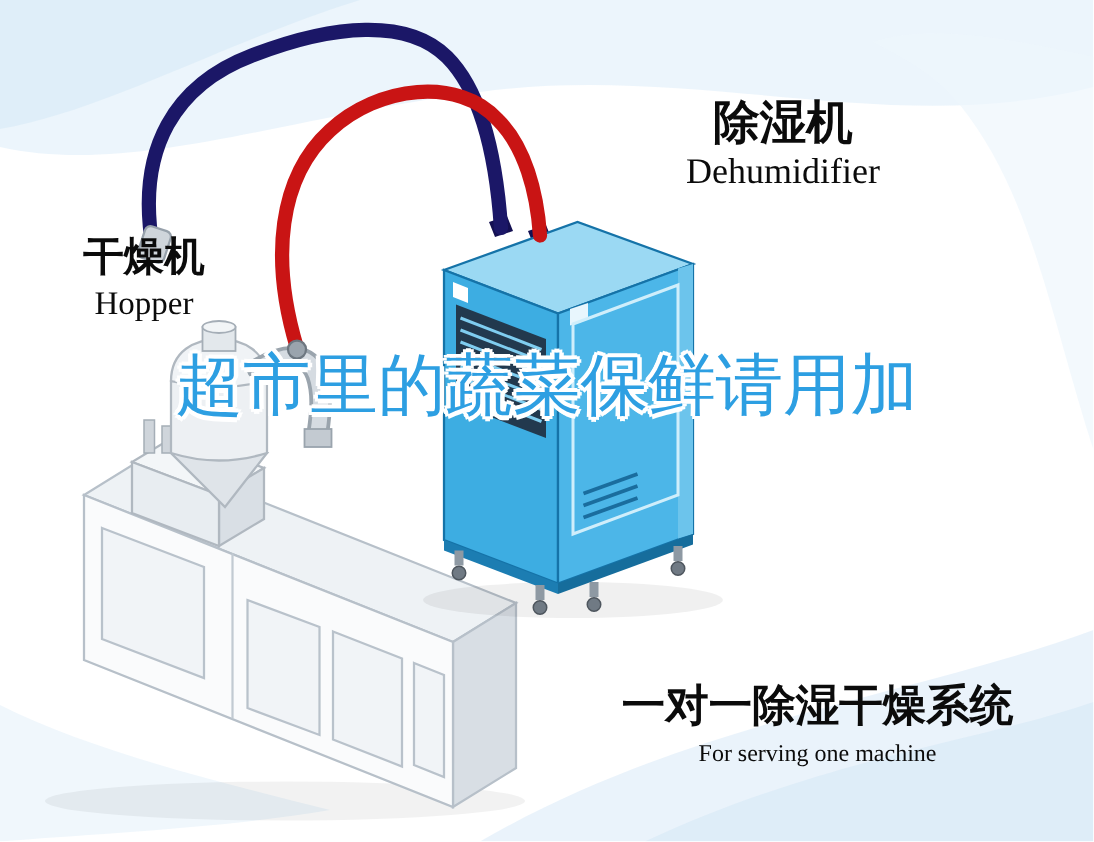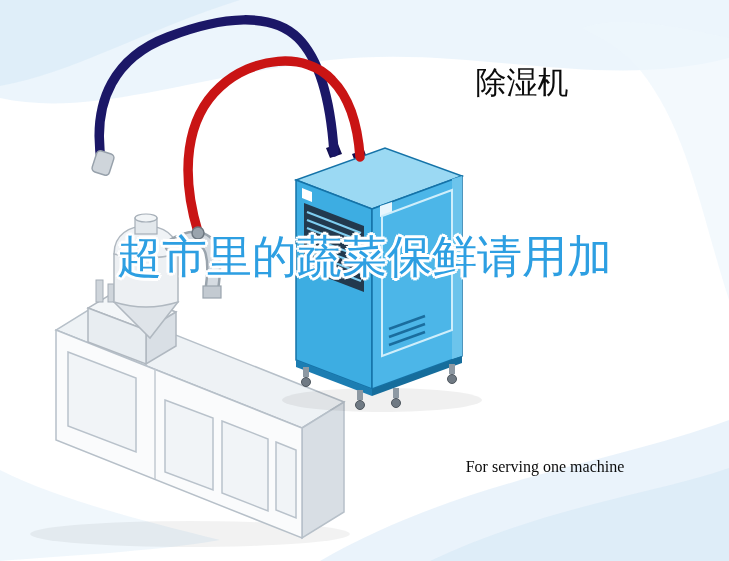--- a/index.html
+++ b/index.html
@@ -2,21 +2,21 @@
 <html style="--watermark-blue: #2d9fe2; --hose-hot: #c91414; --hose-cold: #1b1767; --dehumidifier-front: #3dade2; --dehumidifier-side: #4cb6e8; --dehumidifier-top: #9bd9f3; --background-tint: #e9f3fb;"><head>
 <meta charset="utf-8">
 <style>
   html,body{margin:0;padding:0;background:#ffffff;}
   .stage{
     position:relative;width:729px;height:561px;overflow:hidden;background:#fff;
     font-family:"DejaVu Sans","Liberation Sans",sans-serif;
   }
   .stage svg{position:absolute;left:0;top:0;display:block;}
   .label{position:absolute;text-align:center;color:#0b0b0b;}
-  .label .cn{font-weight:normal;text-align:center;}
+  .label .cn{font-weight:bold;text-align:center;}
   .label .en{font-family:"Liberation Serif","DejaVu Serif",serif;}
   .label-dehumidifier{left:438px;top:64px;width:168px;}
   .label-dehumidifier .cn{font-size:31px;line-height:36px;}
   .label-dehumidifier .en{font-size:24px;line-height:30px;}
   .label-dryer{left:36px;top:156px;width:120px;}
   .label-dryer .cn{font-size:27px;line-height:32px;}
   .label-dryer .en{font-size:22px;line-height:28px;}
   .label-caption{left:400px;top:452px;width:290px;}
   .label-caption .cn{font-size:29px;line-height:36px;}
   .label-caption .en{font-size:16px;line-height:30px;font-family:Liberation Serif, serif;}
@@ -141,24 +141,30 @@
 
     <path class="hose-cold" d="M 102,166 C 90,98 118,56 168,37 C 222,16 272,12 298,38 C 322,62 331,108 334,152" fill="none" stroke-width="9.5" stroke-linecap="round"></path>
     <path class="hose-hot" d="M 198,232 C 180,172 186,118 220,87 C 252,57 306,51 332,80 C 350,98 358,128 360,157" fill="none" stroke-width="9.5" stroke-linecap="round"></path>
 
     <rect x="94" y="152" width="18" height="22" rx="4" transform="rotate(18 103 163)" fill="#cfd5db" stroke="#97a1ab" stroke-width="1.5"></rect>
     <circle cx="198" cy="233" r="6" fill="#9aa4ad" stroke="#6d7780" stroke-width="1.5"></circle>
   </svg>
 
   <div class="label label-dehumidifier">
     <div class="cn">除湿机</div>
+    <div class="en">Dehumidifier</div>
   </div>
 
+  <div class="label label-dryer">
+    <div class="cn">干燥机</div>
+    <div class="en">Hopper</div>
+  </div>
 
   <div class="watermark">
     <div>超市里的蔬菜保鲜请用加</div>
   </div>
 
   <div class="label label-caption">
+    <div class="cn">一对一除湿干燥系统</div>
     <div class="en">For serving one machine</div>
   </div>
 
 </div>
 
 </body></html>

